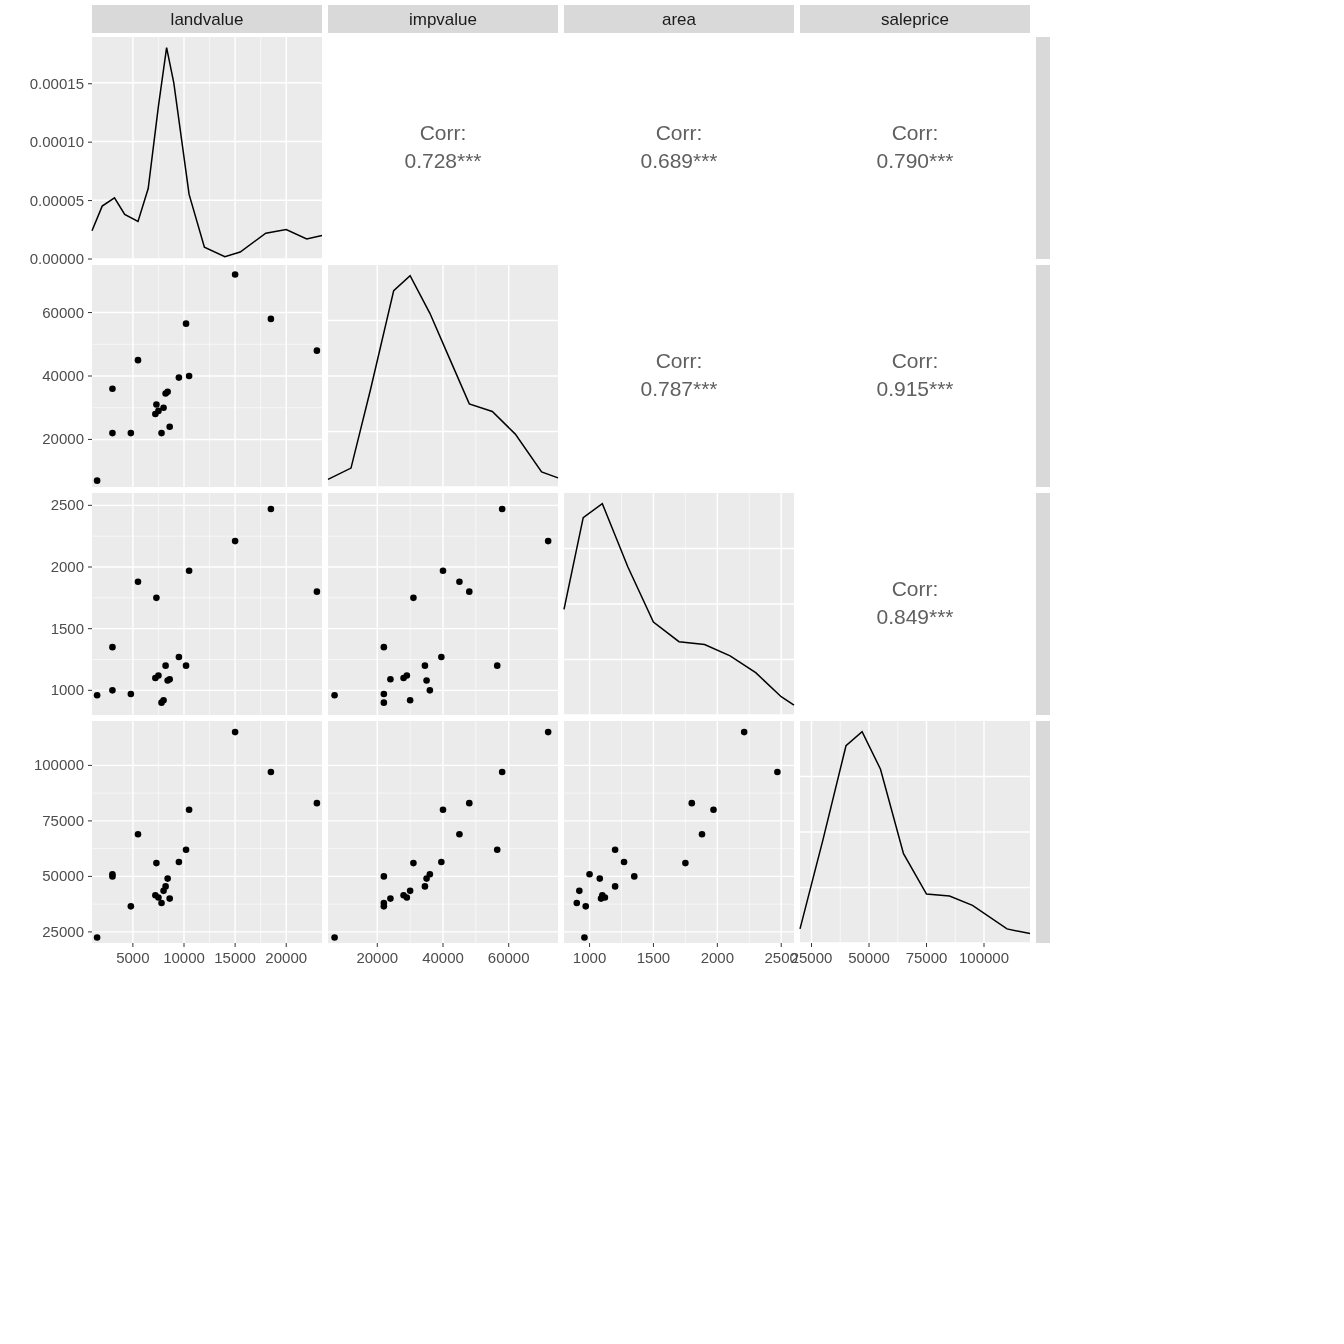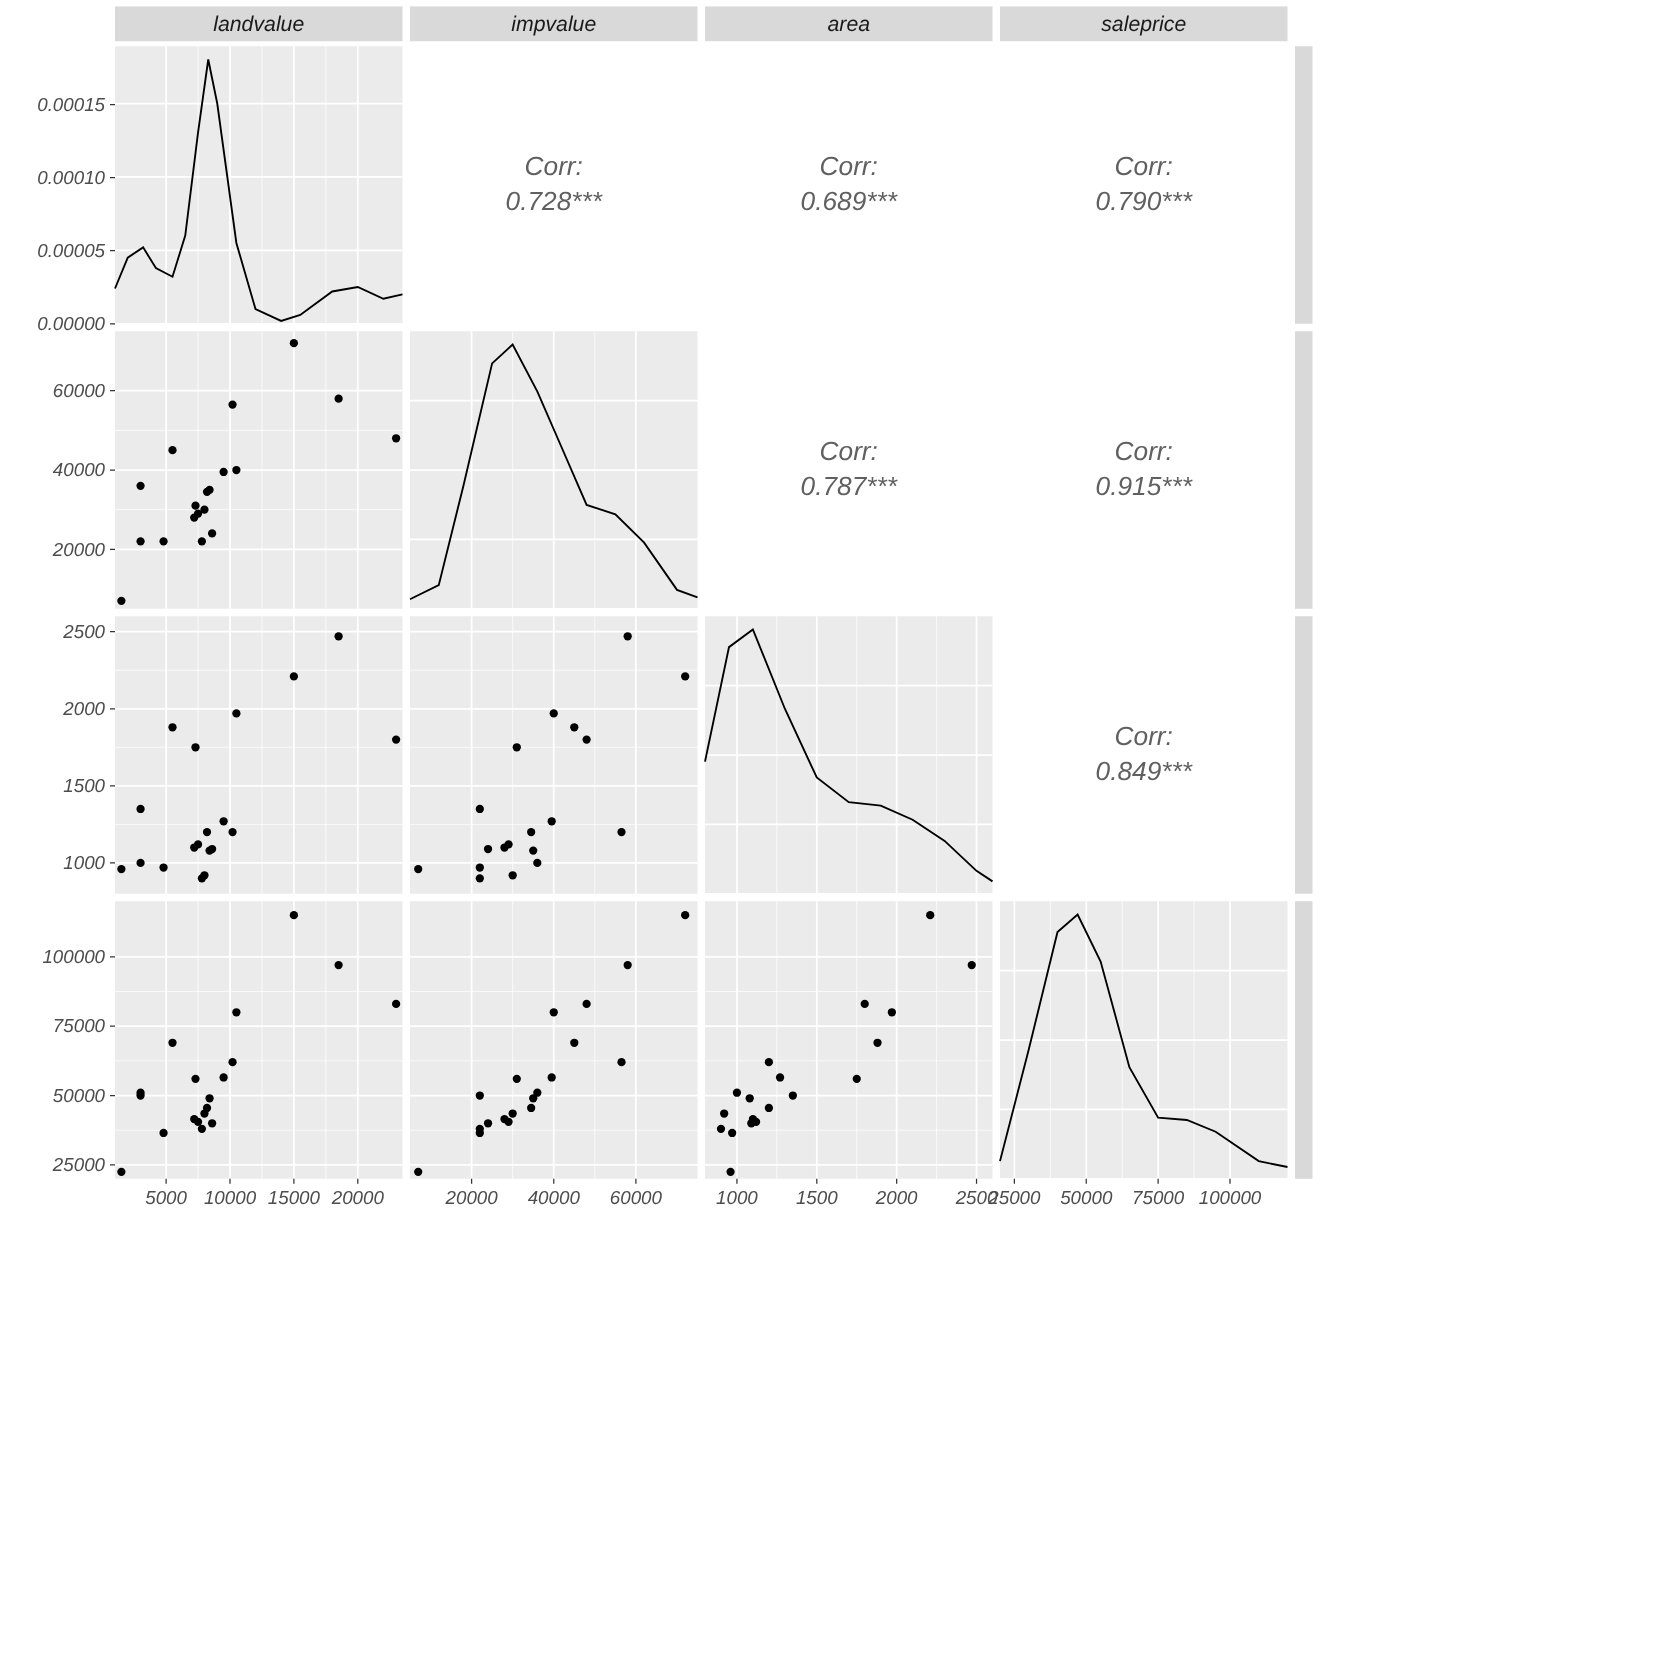--- a/index.html
+++ b/index.html
@@ -10,21 +10,20 @@
     background: #ffffff;
     font-family: Arial, Helvetica, sans-serif;
     overflow: hidden;
   }
   .wrap {
     position: relative;
     width: 1040px;   
     height: 1000px;  
     margin-left: 10px;
     margin-top: 5px;
-    font-style: italic;
   }
   svg { display: block; }
   .strip { fill: #d9d9d9; stroke: none; }
   .panel-bg { fill: #ebebeb; }
   .grid-major { stroke: #ffffff; stroke-width: 1.4; }
   .grid-minor { stroke: #ffffff; stroke-width: 0.6; }
   .pt { fill: #000; }
   .dens { fill: none; stroke: #000; stroke-width: 1.5; }
   .axis-text { fill: #4d4d4d; font-size: 15px; }
   .strip-text { fill: #1a1a1a; font-size: 17px; }

